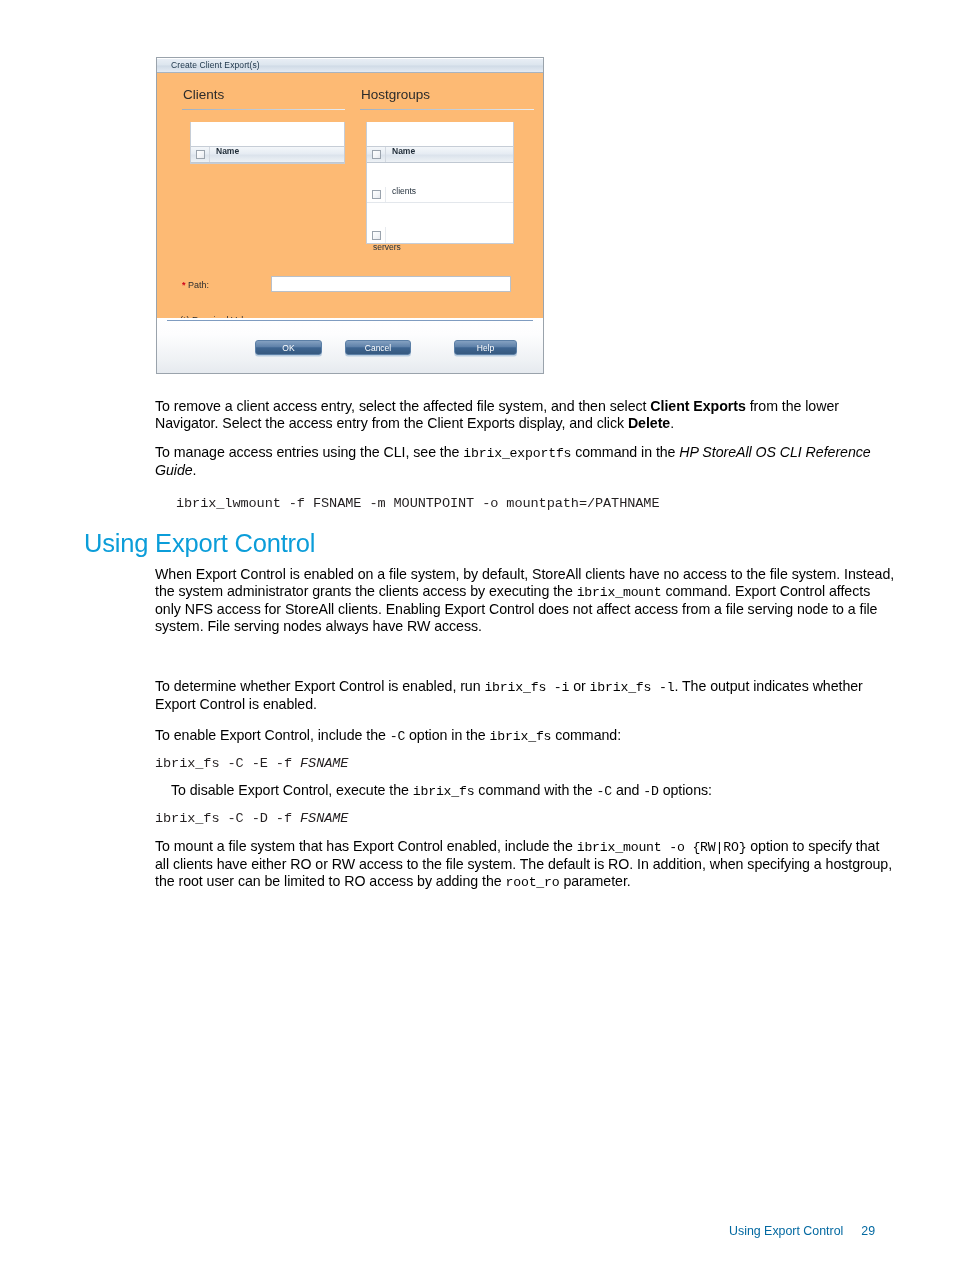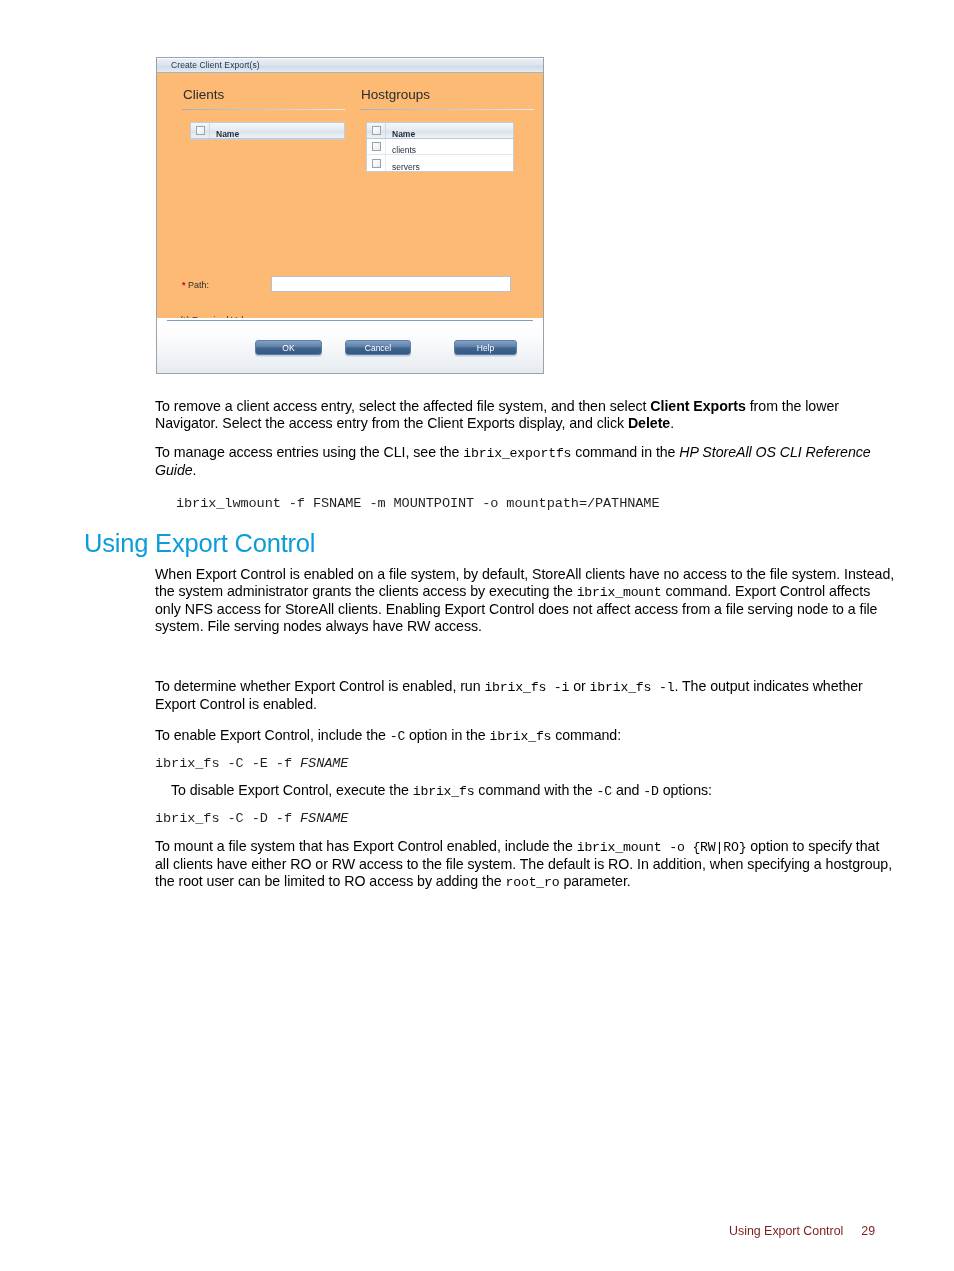--- a/index.html
+++ b/index.html
@@ -81,23 +81,24 @@
   
   .grid {
     position: absolute;
     border: 1px solid #c6cdd6;
     border-top: none;
     background: #ffffff;
     box-sizing: border-box;
   }
   .grid-row {
     display: flex;
-    align-items: flex-end;
+    align-items: flex-start;
     height: 15px;
     box-sizing: border-box;
+    margin-top: 24px;
   }
   .grid-row.header {
     background: linear-gradient(to bottom, #f4f7fa 0%, #e6ecf3 45%, #dbe3ec 55%, #eef2f6 100%);
     border-top: 1px solid #c6cdd6;
     border-bottom: 1px solid #c0c8d2;
     height: 17px;
   }
   .grid-row.data {
     background: #ffffff;
     border-bottom: 1px solid #e3e7ec;
@@ -205,21 +206,21 @@
     position: absolute;
     font-size: 25.5px;
     color: #0b9dd9;
     letter-spacing: -0.2px;
     white-space: nowrap;
   }
 
   .footer {
     position: absolute;
     font-size: 12.4px;
-    color: #7f1d1d;
+    color: #0369a1;
     white-space: nowrap;
   }
   .footer .pg { margin-left: 18px; }
 </style>
 </head>
 <body>
 
 <div class="shot-wrap">
 
   <div class="dlg-titlebar">
@@ -249,21 +250,21 @@
           <span class="cbx"></span>
         </div>
         <div class="name-cell">Name</div>
       </div>
       <div class="grid-row data">
         <div class="cb-cell">
           <span class="cbx"></span>
         </div>
         <div class="name-cell">clients</div>
       </div>
-      <div class="grid-row data" style="border-bottom:none;">
+      <div class="grid-row data" style="border-bottom:none;flex-direction:column;">
         <div class="cb-cell">
           <span class="cbx"></span>
         </div>
         <div class="name-cell">servers</div>
       </div>
     </div>
 
     <div class="path-label" style="left:25px; top:208px;">
       <span class="req-star">*</span>
       <span>Path:</span>

